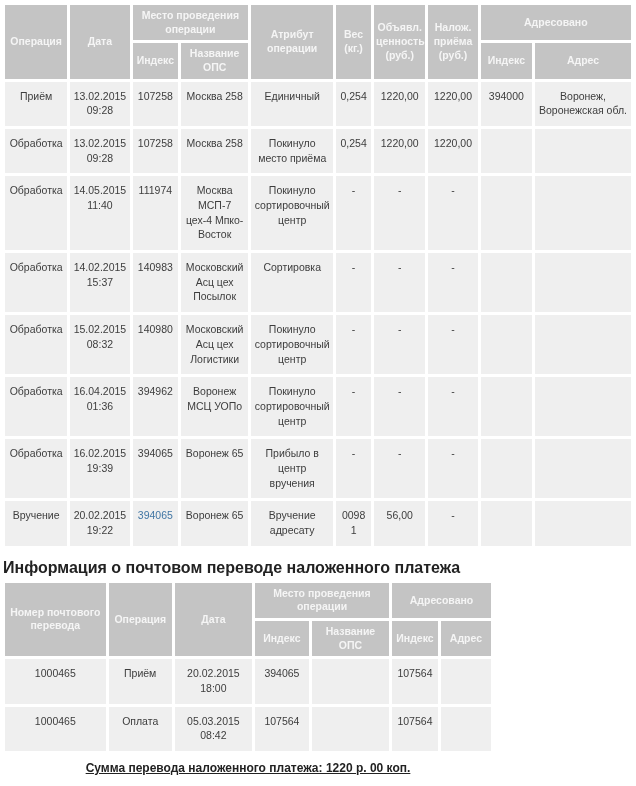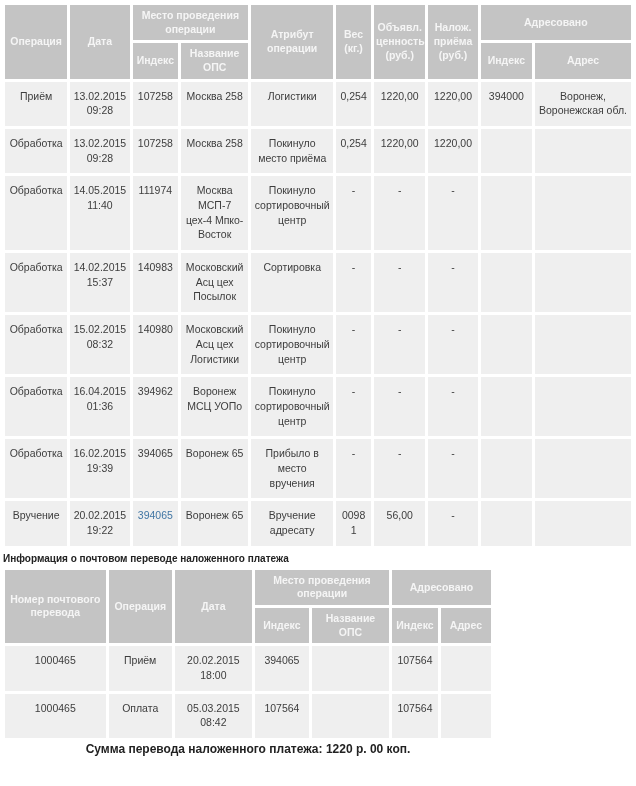--- a/index.html
+++ b/index.html
@@ -35,32 +35,33 @@
     vertical-align: top;
     padding: 7px 3px 8px;
     line-height: 1.4;
     word-wrap: break-word;
   }
   table.track td a { color: #4176a4; text-decoration: none; }
 
   #transfer-table { width: 492px; }
 
   .section-title {
-    font-size: 10px;
+    font-size: 16px;
     font-weight: bold;
     color: #222;
-    margin: 4px 0 3px 1px;
+    margin: 10px 0 3px 1px;
   }
   .total-line {
     width: 492px;
     text-align: center;
     font-size: 12px;
     font-weight: bold;
     color: #222;
-    margin-top: 1px;
+    margin-top: 7px;
+    text-decoration: underline;
   }
 </style>
 </head>
 <body>
 
 <table class="track">
   <colgroup>
     <col style="width:10.4%">
       <col style="width:9.9%">
       <col style="width:7.6%">
@@ -89,21 +90,21 @@
       <th>Индекс</th>
       <th>Адрес</th>
     </tr>
   </thead>
   <tbody>
       <tr>
         <td>Приём</td>
         <td>13.02.2015 09:28</td>
         <td>107258</td>
         <td>Москва 258</td>
-        <td>Логистики</td>
+        <td>Единичный</td>
         <td>0,254</td>
         <td>1220,00</td>
         <td>1220,00</td>
         <td>394000</td>
         <td>Воронеж, Воронежская обл.</td>
       </tr>
       <tr>
         <td>Обработка</td>
         <td>13.02.2015 09:28</td>
         <td>107258</td>
@@ -161,21 +162,21 @@
         <td>-</td>
         <td>-</td>
         <td></td>
         <td></td>
       </tr>
       <tr>
         <td>Обработка</td>
         <td>16.02.2015 19:39</td>
         <td>394065</td>
         <td>Воронеж 65</td>
-        <td>Прибыло в место вручения</td>
+        <td>Прибыло в центр вручения</td>
         <td>-</td>
         <td>-</td>
         <td>-</td>
         <td></td>
         <td></td>
       </tr>
       <tr>
         <td>Вручение</td>
         <td>20.02.2015 19:22</td>
         <td><a href="#">394065</a></td>

